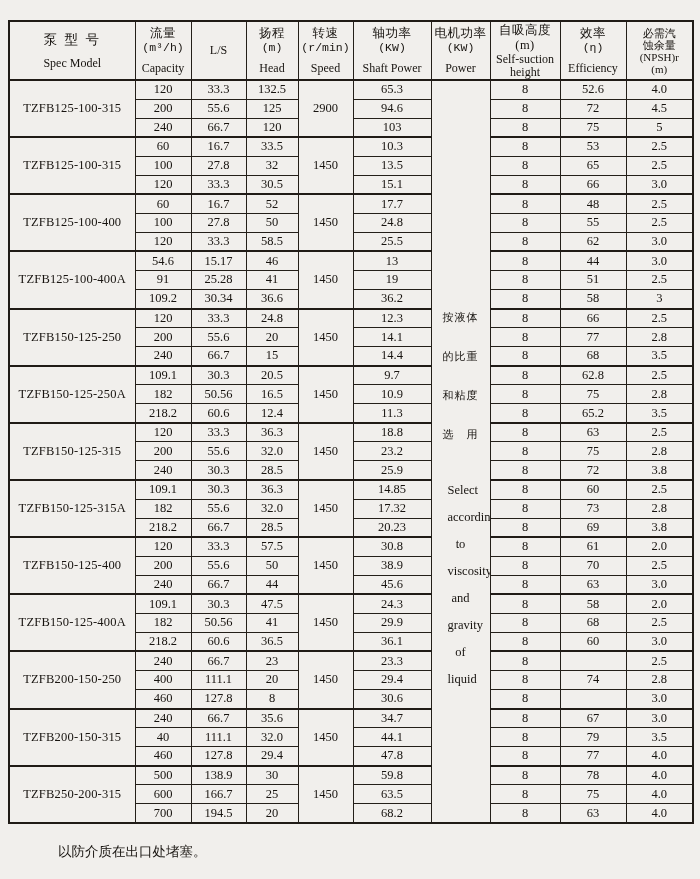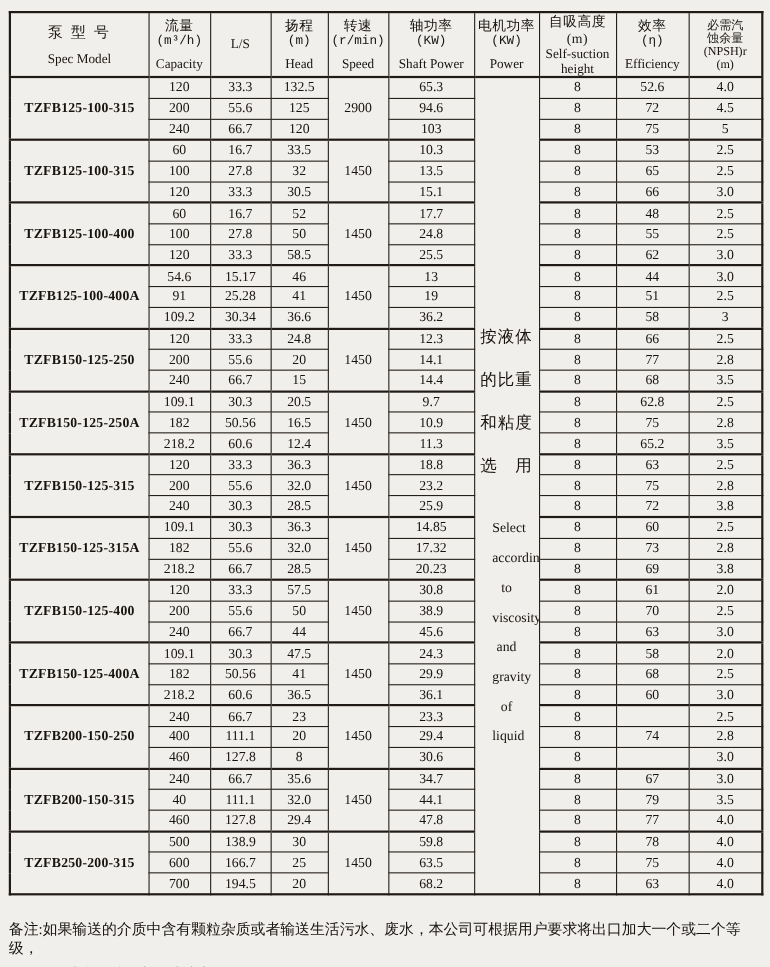--- a/index.html
+++ b/index.html
@@ -8,21 +8,21 @@
     font-family:"Liberation Serif","DejaVu Serif",serif;
     color:#17130f;
   }
   .page{
     position:relative;
     width:700px;height:879px;
     background:#f1efec;
     overflow:hidden;
   }
   table.spec{
-    position:absolute;left:8px;top:10px;
+    position:absolute;left:8px;top:20px;
     width:684px;
     border-collapse:collapse;
     table-layout:fixed;
     border:2.5px solid #201b16;
   }
   table.spec th,table.spec td{
     border:1.5px solid #241f19;
     padding:0;
     text-align:center;
     vertical-align:middle;
@@ -32,24 +32,24 @@
   thead tr th{border-bottom:2.2px solid #201b16;}
   tbody tr{height:19.05px;}
   tbody td{font-size:12.5px;}
   tr.group-start td{border-top:2.2px solid #201b16;}
   .h-zh{font-size:12.5px;line-height:15px;letter-spacing:.5px;}
   .h-zh.big{font-size:13.5px;line-height:18px;margin-bottom:4px;letter-spacing:2px;}
   .h-unit{font-size:11.5px;line-height:13px;font-family:Liberation Mono, monospace;}
   .h-en{font-size:12px;line-height:14px;margin-top:7px;}
   .h-en.tight{margin-top:0;line-height:13px;}
   .npsh-h div{font-size:11px;line-height:12px;margin:0;}
-  .model-cell{font-size:12.5px;letter-spacing:.2px;font-weight:bold;}
+  .model-cell{font-size:12.5px;letter-spacing:.2px;}
   .power-cell{vertical-align:top;}
   .power-content{padding-top:108px;}
-  .power-content .zh-block .line{font-size:15px;line-height:13px;margin:0 0 26px;letter-spacing:1px;text-align:center;}
+  .power-content .zh-block .line{font-size:11px;line-height:13px;margin:0 0 26px;letter-spacing:1px;text-align:center;}
   .power-content .en-block{margin-top:42px;}
   .power-content .en-block .line{font-size:12.5px;line-height:14px;margin:0 16px 13px;}
   .note{
     position:absolute;left:8px;top:836px;width:688px;
     font-size:13.5px;line-height:17px;
   }
   .note .l2{margin-left:50px;margin-top:7px;}
 </style>
 </head>
 <body>
@@ -516,17 +516,16 @@
           <td>20</td>
           <td>68.2</td>
           <td>8</td>
           <td>63</td>
           <td>4.0</td>
         </tr>
       </tbody>
   </table>
 
   <div class="note">
-    <div class="l1">备注:如果输送的介质中含有颗粒杂质或者输送生活污水、废水，本公司可根据用户要求将出口加大一个或二个等级，</div>
     <div class="l2">以防介质在出口处堵塞。</div>
   </div>
 
 </div>
 
 </body></html>

